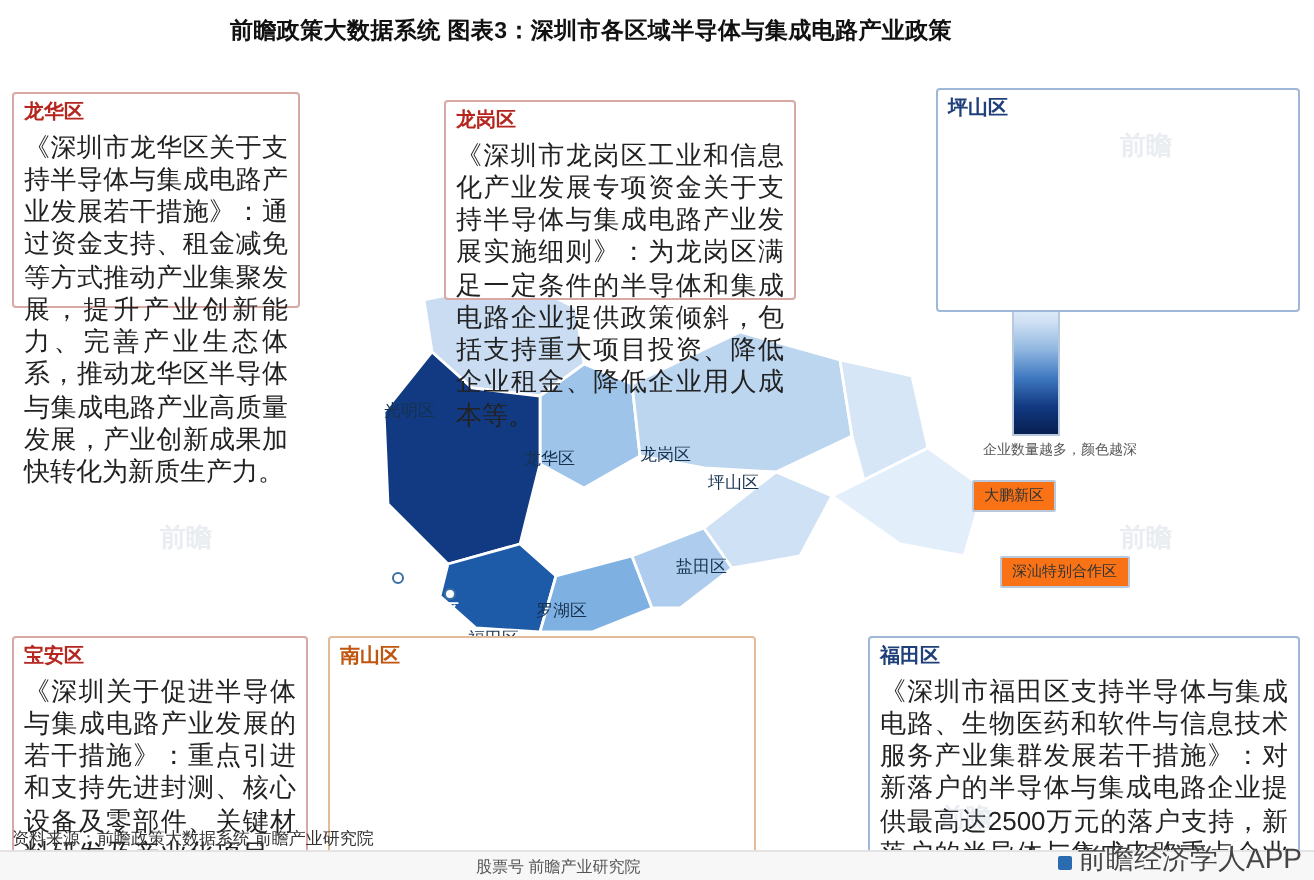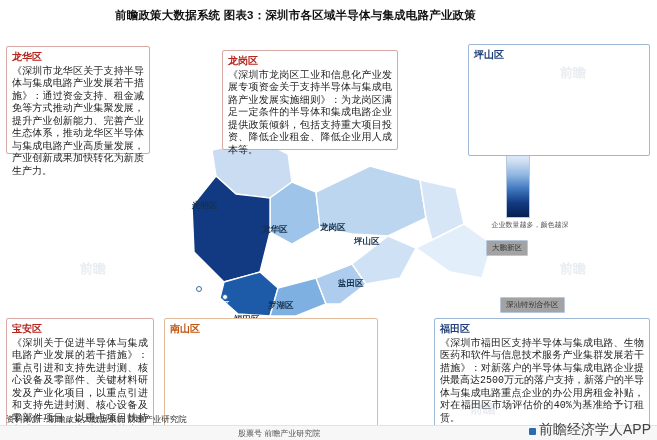--- a/index.html
+++ b/index.html
@@ -28,65 +28,64 @@
     border-radius:2px;
     box-sizing:border-box;
     padding:4px 5px 4px 5px;
     line-height:1.25;
   }
   .box .bhead{
     font-size:10px;font-weight:bold;color:#1f3f7a;
     margin-bottom:2px;
   }
   .box .btxt{
-    font-size:10px;color:#222;
+    font-size:13px;color:#222;
     text-align:justify;
     word-break:break-all;
-    font-family:Liberation Mono, monospace;
   }
   .box.red .bhead{color:#b6261f;}
   .box.red{border-color:#d8a9a4;}
   .box.orange .bhead{color:#c0560f;}
   .box.orange{border-color:#e2bb9a;}
 
   #box-longhua{left:6px;  top:18px;  width:144px;height:108px;}
   #box-longgang{left:222px;top:22px;  width:176px;height:100px;}
   #box-pingshan{left:468px;top:16px;  width:182px;height:112px;}
   #box-baoan{left:6px;  top:290px; width:148px;height:110px;}
   #box-nanshan{left:164px;top:290px; width:214px;height:110px;}
   #box-futian{left:434px;top:290px; width:216px;height:110px;}
 
   
   .mapsvg{position:absolute;left:120px;top:104px;}
   .dlabel{
     position:absolute;font-size:8.5px;color:#16324f;
-    white-space:nowrap;pointer-events:none;font-weight:bold;
+    white-space:nowrap;pointer-events:none;
   }
   .dlabel.white{color:#ffffff;font-weight:bold;}
   .dot{
     position:absolute;width:4px;height:4px;border-radius:50%;
     background:#ffffff;border:1px solid #3a6ea5;
   }
   
   .legend{
     position:absolute;left:506px;top:118px;width:22px;height:70px;
     background:linear-gradient(to bottom,#f2f7fd,#cfe0f3,#8fb6e0,#3f78c0,#123a82,#061f50);
     border:1px solid #b9c9dd;
   }
   .legend-cap{
     position:absolute;left:470px;top:192px;width:120px;
     font-size:7px;color:#555;text-align:center;
   }
   .tag{
-    position:absolute;border:1px solid #b9c9dd;background:#a3a3a3;
+    position:absolute;border:1px solid #b9c9dd;background:#f97316;
     font-size:7.5px;color:#333;padding:2px 5px;border-radius:1px;
     white-space:nowrap;
   }
   #tag-dapeng{left:486px;top:212px;}
-  #tag-shenshan{left:500px;top:250px;margin-top:19px;}
+  #tag-shenshan{left:500px;top:250px;}
 
   .source{
     position:absolute;left:6px;bottom:14px;
     font-size:8.5px;color:#333;
   }
   .footer-bar{
     position:absolute;left:0;bottom:0;width:657px;height:14px;
     background:#f7f7f7;border-top:1px solid #e3e3e3;
   }
   .foot-left{

